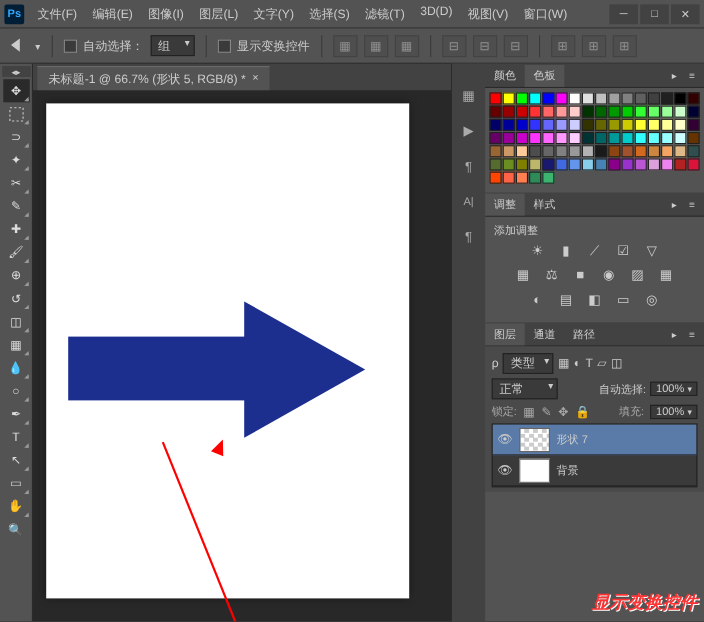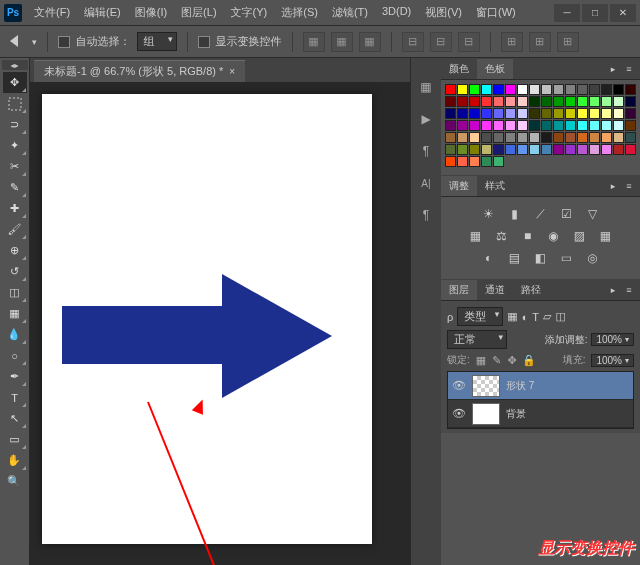--- a/index.html
+++ b/index.html
@@ -288,20 +288,21 @@
 
       <div class="panel-hdr" style="margin-top:4px">
         <div class="ptab act">调整</div>
         <div class="ptab">样式</div>
         <div class="phdr-r">
           <div class="phdr-btn">▸</div>
           <div class="phdr-btn">≡</div>
         </div>
       </div>
       <div class="adj-body">
+        <div class="lbl">添加调整</div>
         <div class="adj-row">
           <span>☀</span>
           <span>▮</span>
           <span>⟋</span>
           <span>☑</span>
           <span>▽</span>
         </div>
         <div class="adj-row">
           <span>▦</span>
           <span>⚖</span>
@@ -334,21 +335,21 @@
           <div class="dd">类型</div>
           <span>▦</span>
           <span>◐</span>
           <span>T</span>
           <span>▱</span>
           <span>◫</span>
         </div>
         <div class="lrow">
           <div class="dd" style="min-width:60px">正常</div>
           <span style="flex:1"></span>
-          <span class="lbl">添加调整:</span>
+          <span class="lbl">自动选择:</span>
           <div class="val">100%</div>
         </div>
         <div class="lock-row">
           <span class="lbl">锁定:</span>
           <span>▦</span>
           <span>✎</span>
           <span>✥</span>
           <span>🔒</span>
           <span style="flex:1"></span>
           <span class="lbl">填充:</span>

